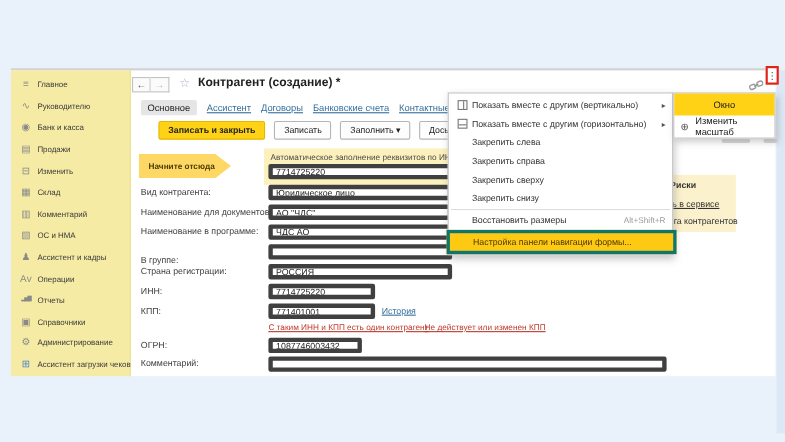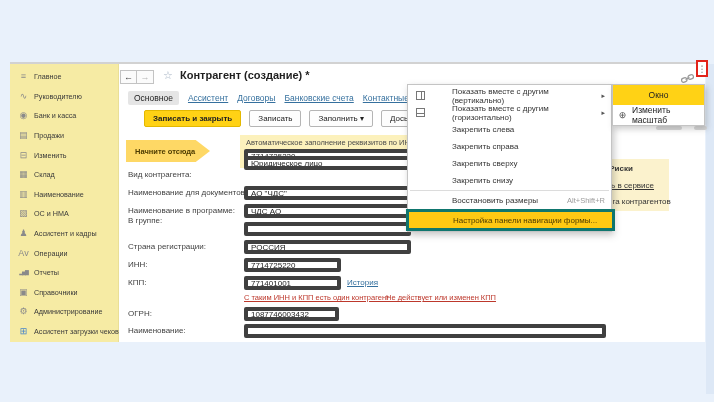--- a/index.html
+++ b/index.html
@@ -74,21 +74,21 @@
 
   
   .side-panel { position:absolute; left:553px; top:95px; width:106px; height:52px; background:#fbf2cd; }
   .sp-line { position:absolute; font-size:8px; white-space:nowrap; color:#333; }
 
   
   .cmenu { position:absolute; left:407px; top:84px; width:205px; background:#fff;
            border:1px solid #c4c4c4; box-shadow:2px 3px 7px rgba(90,90,90,.35);
            padding-top:2px; z-index:10; }
   .cm-row { position:relative; height:17px; display:flex; align-items:center;
-            padding-left:44px; padding-right:6px; font-size:8px; color:#333; cursor:pointer; }
+            padding-left:21px; padding-right:6px; font-size:8px; color:#333; cursor:pointer; }
   .cm-row .cm-arrow { margin-left:auto; font-size:7px; color:#555; }
   .cm-row .cm-shortcut { margin-left:auto; font-size:7.5px; color:#9c9c9c; }
   .cm-row.disabled { color:#b3b3b3; cursor:default; }
   .cm-sep { height:1px; background:#dcdcdc; margin:1px 2px; }
   .cm-ico { position:absolute; left:8px; top:4px; width:9px; height:9px; border:1px solid #777; }
   .cm-ico.v::after { content:""; position:absolute; left:4px; top:0; bottom:0; width:1px; background:#777; }
   .cm-ico.h::after { content:""; position:absolute; top:4px; left:0; right:0; height:1px; background:#777; }
   .cm-row.hl { height:22px; background:#fec913; border:3px solid #0f766e;
                margin-left:-2px; margin-right:-4px; color:#4d3b00; }
 
@@ -127,21 +127,21 @@
     <div class="side-item">
         <span class="side-icon">⊟</span>
         <span>Изменить</span>
       </div>
     <div class="side-item">
         <span class="side-icon">▦</span>
         <span>Склад</span>
       </div>
     <div class="side-item">
         <span class="side-icon">▥</span>
-        <span>Наименование</span>
+        <span>Комментарий</span>
       </div>
     <div class="side-item">
         <span class="side-icon">▧</span>
         <span>ОС и НМА</span>
       </div>
     <div class="side-item">
         <span class="side-icon">♟</span>
         <span>Ассистент и кадры</span>
       </div>
     <div class="side-item">
@@ -206,48 +206,48 @@
   </div>
 
   <div class="hint-bg"></div>
   <div class="hint-text">Автоматическое заполнение реквизитов по ИНН или наименованию</div>
   <div class="arrow">
       <span>Начните отсюда</span>
     </div>
   <input class="finput inn-top" style="top: 85px; width: 167px;" value="7714725220">
 
   <span class="flabel" style="top:106px">Вид контрагента:</span>
-  <input class="finput" style="top: 92px; width: 167px;" value="Юридическое лицо">
+  <input class="finput" style="top: 104px; width: 167px;" value="Юридическое лицо">
 
   <span class="flabel" style="top:124px">Наименование для документов:</span>
   <input class="finput" style="top: 122px; width: 167px;" value="АО &quot;ЧДС&quot;">
 
   <span class="flabel" style="top:142px">Наименование в программе:</span>
   <input class="finput" style="top: 140px; width: 167px;" value="ЧДС АО">
 
-  <span class="flabel" style="top:152px">В группе:</span>
+  <span class="flabel" style="top:168px">В группе:</span>
   <input class="finput" style="top: 158px; width: 167px;" value="">
 
   <span class="flabel" style="top:178px">Страна регистрации:</span>
   <input class="finput" style="top: 176px; width: 167px;" value="РОССИЯ">
 
   <span class="flabel" style="top:196px">ИНН:</span>
   <input class="finput" style="top: 194px; width: 97px;" value="7714725220">
 
   <span class="flabel" style="top:214px">КПП:</span>
   <input class="finput" style="top: 212px; width: 97px;" value="771401001">
   <span class="link" style="position:absolute;left:337px;top:214px">История</span>
 
   <span class="redlink" style="position:absolute;left:234px;top:229px">С таким ИНН и КПП есть один контрагент</span>
   <span class="redlink" style="position:absolute;left:376px;top:229px">Не действует или изменен КПП</span>
 
   <span class="flabel" style="top:245px">ОГРН:</span>
-  <input class="finput" style="top: 243px; width: 95px;" value="1087746003432">
-
-  <span class="flabel" style="top:262px">Наименование:</span>
+  <input class="finput" style="top: 243px; width: 85px;" value="1087746003432">
+
+  <span class="flabel" style="top:262px">Комментарий:</span>
   <input class="finput" style="top: 260px; width: 362px;" value="">
 
   <div class="side-panel">
     <span class="sp-line" style="left:12px;top:5px;font-weight:bold">1СПАРК Риски</span>
     <span class="sp-line link" style="left:7px;top:22px">Подключить в сервисе</span>
     <span class="sp-line" style="left:37px;top:38px">книга контрагентов</span>
   </div>
 </div>
 
 <div class="cmenu">

